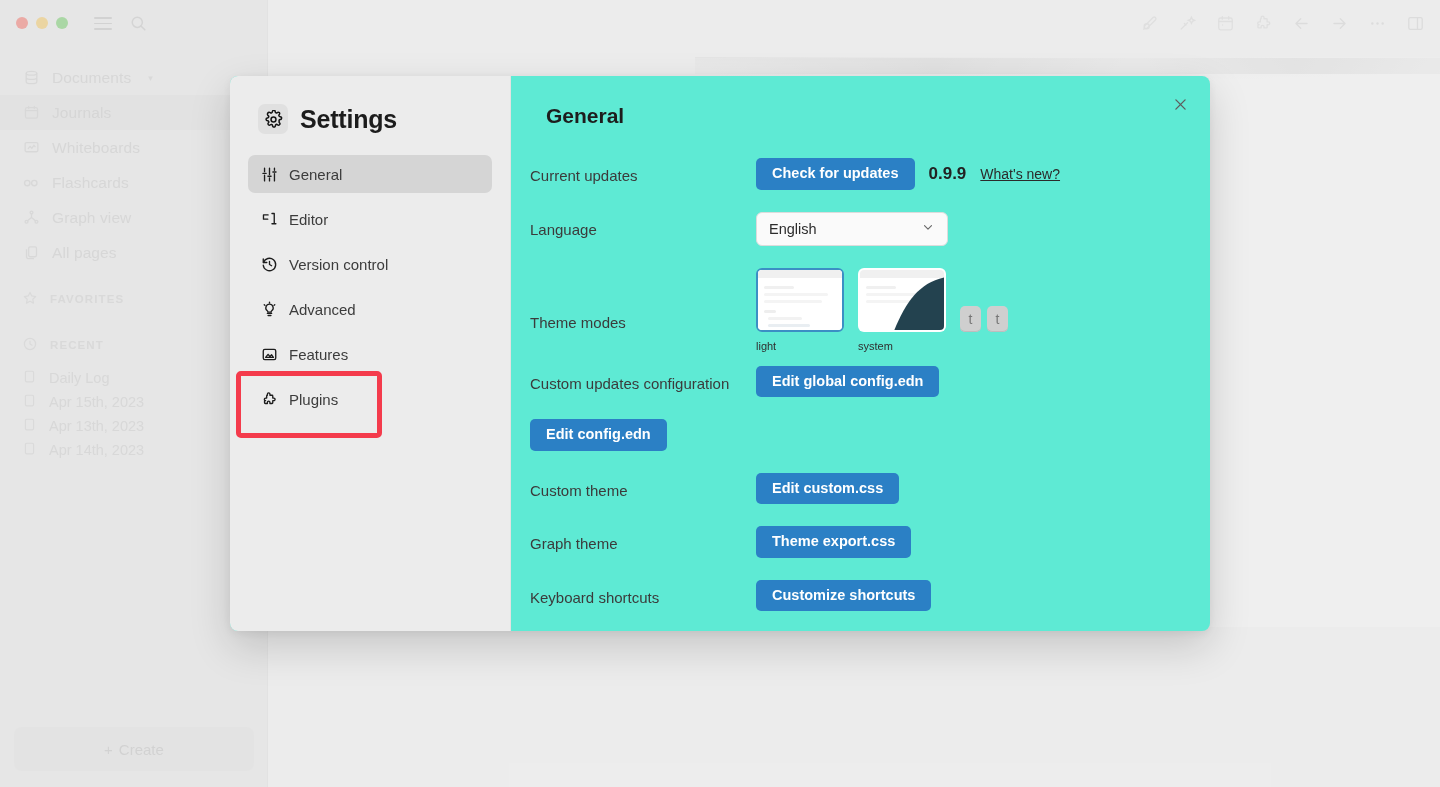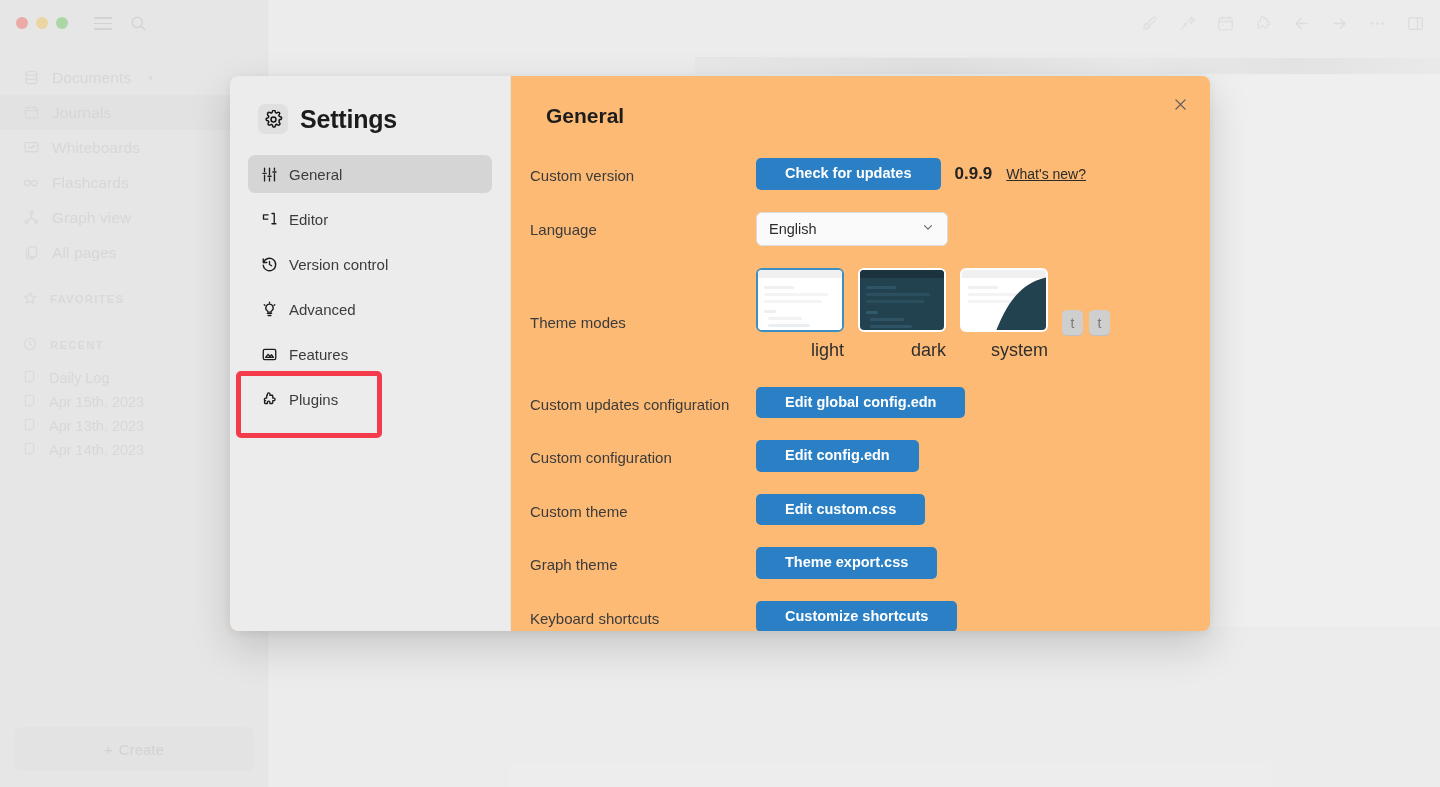--- a/index.html
+++ b/index.html
@@ -72,21 +72,21 @@
     background: linear-gradient(90deg,#e9e9e9,#cfcfcf 30%,#e8e8e8 55%,#d3d3d3 75%,#efefef);
     opacity: .7;
   }
 
   
   #modal-scrim { position: absolute; inset: 0; background: rgba(232,232,232,.55); }
 
   
   #settings-modal {
     position: absolute; left: 230px; top: 76px; width: 980px; height: 555px;
-    background: #fdba74; border-radius: 8px;
+    background: #5eead4; border-radius: 8px;
     box-shadow: 0 16px 42px rgba(0,0,0,.16), 0 2px 8px rgba(0,0,0,.06);
     overflow: hidden;
   }
   #modal-close {
     position: absolute; right: 16px; top: 14px; width: 28px; height: 28px;
     display: flex; align-items: center; justify-content: center;
     color: #5e5e5e; font-size: 19px; line-height: 1;
   }
 
   
@@ -123,42 +123,42 @@
   }
   #content-title { font-size: 21px; font-weight: 700; color: #1d1d1d; margin: 0 0 30px 16px; }
 
   .row { display: flex; align-items: flex-start; margin-bottom: 22px; }
   .row-label { width: 226px; flex: 0 0 226px; font-size: 15px; color: #3b3b3b; padding-top: 7px; line-height: 22px; }
   .row-ctl { display: flex; align-items: center; gap: 14px; flex-wrap: wrap; }
 
   .btn-blue {
     background: #2b80c5; color: #fff; border: none; border-radius: 5px;
     font-family: inherit; font-size: 14.5px; font-weight: 700;
-    padding: 8px 29px 9px; line-height: 1; cursor: pointer;
+    padding: 8px 16px 9px; line-height: 1; cursor: pointer;
   }
   #version-number { font-size: 17px; font-weight: 700; color: #222; }
   #whats-new-link { font-size: 14px; color: #2b2b2b; text-decoration: underline; }
 
   #language-select {
     width: 192px; height: 34px; background: #fafafa;
     border: 1px solid #dcdcdc; border-radius: 6px;
     display: flex; align-items: center; justify-content: space-between;
     padding: 0 12px; font-size: 14.5px; color: #2c2c2c;
   }
 
-  #theme-row { margin-bottom: 26px; }
+  #theme-row { margin-bottom: 14px; }
   #theme-row .row-label { padding-top: 44px; }
   #theme-list { display: flex; align-items: flex-start; gap: 14px; }
   .theme-opt { width: 88px; }
   .theme-thumb {
     width: 88px; height: 64px; border-radius: 6px; overflow: hidden;
     border: 2px solid transparent; background: #fff; position: relative;
   }
   .theme-opt.selected .theme-thumb { border-color: #3b8fc4; }
-  .theme-name { text-align: right; font-size: 18px; color: #2f2f2f; margin-top: 8px; }
+  .theme-name { text-align: left; font-size: 11px; color: #2f2f2f; margin-top: 8px; }
 
   .mock { position: absolute; inset: 0; }
   .mock-bar { position: absolute; left: 0; top: 0; right: 0; height: 8px; }
   .mock-line { position: absolute; height: 3px; border-radius: 2px; }
 
   #theme-keys { display: flex; gap: 6px; align-self: center; margin-top: 18px; }
   .keycap {
     width: 21px; height: 26px; border-radius: 5px; background: #cfcfcf;
     display: flex; align-items: center; justify-content: center;
     font-size: 14px; color: #777; box-shadow: inset 0 -1px 0 #bdbdbd;
@@ -441,21 +441,21 @@
       </div>
     </div>
 
     <div id="plugins-highlight"></div>
   </div>
 
   <div id="settings-content">
     <h1 id="content-title">General</h1>
 
     <div class="row">
-      <div class="row-label">Custom version</div>
+      <div class="row-label">Current updates</div>
       <div class="row-ctl">
         <button class="btn-blue">Check for updates</button>
         <span id="version-number">0.9.9</span>
         <span id="whats-new-link">What's new?</span>
       </div>
     </div>
 
     <div class="row">
       <div class="row-label">Language</div>
       <div class="row-ctl">
@@ -483,34 +483,20 @@
                 <div class="mock-line" style="left:6px;top:23px;width:64px;background:#f4f4f4"></div>
                 <div class="mock-line" style="left:6px;top:30px;width:58px;background:#f4f4f4"></div>
                 <div class="mock-line" style="left:6px;top:40px;width:12px;background:#eeeeee"></div>
                 <div class="mock-line" style="left:10px;top:47px;width:34px;background:#f2f2f2"></div>
                 <div class="mock-line" style="left:10px;top:54px;width:42px;background:#e9eef2"></div>
               </div>
             </div>
             <div class="theme-name">light</div>
           </div>
 
-          <div class="theme-opt">
-            <div class="theme-thumb">
-              <div class="mock" style="background:#23424f">
-                <div class="mock-bar" style="background:#1a333d"></div>
-                <div class="mock-line" style="left:6px;top:16px;width:30px;background:#2f5466"></div>
-                <div class="mock-line" style="left:6px;top:23px;width:64px;background:#2c4f60"></div>
-                <div class="mock-line" style="left:6px;top:30px;width:58px;background:#2c4f60"></div>
-                <div class="mock-line" style="left:6px;top:41px;width:12px;background:#315a6d"></div>
-                <div class="mock-line" style="left:10px;top:48px;width:34px;background:#2e5365"></div>
-                <div class="mock-line" style="left:10px;top:55px;width:42px;background:#2e5365"></div>
-              </div>
-            </div>
-            <div class="theme-name">dark</div>
-          </div>
 
           <div class="theme-opt">
             <div class="theme-thumb">
               <div class="mock" style="background:#ffffff">
                 <div class="mock-bar" style="background:#f0f0f0"></div>
                 <div class="mock-line" style="left:6px;top:16px;width:30px;background:#f0f0f0"></div>
                 <div class="mock-line" style="left:6px;top:23px;width:64px;background:#f4f4f4"></div>
                 <div class="mock-line" style="left:6px;top:30px;width:50px;background:#f4f4f4"></div>
                 <svg viewBox="0 0 88 64" preserveAspectRatio="none" style="position:absolute;inset:0;width:100%;height:100%">
                   <path d="M88 8 C62 14, 48 34, 36 64 L88 64 Z" fill="#23424f"></path>
@@ -529,21 +515,20 @@
     </div>
 
     <div class="row">
       <div class="row-label">Custom updates configuration</div>
       <div class="row-ctl">
         <button class="btn-blue">Edit global config.edn</button>
       </div>
     </div>
 
     <div class="row">
-      <div class="row-label">Custom configuration</div>
       <div class="row-ctl">
         <button class="btn-blue">Edit config.edn</button>
       </div>
     </div>
 
     <div class="row">
       <div class="row-label">Custom theme</div>
       <div class="row-ctl">
         <button class="btn-blue">Edit custom.css</button>
       </div>

